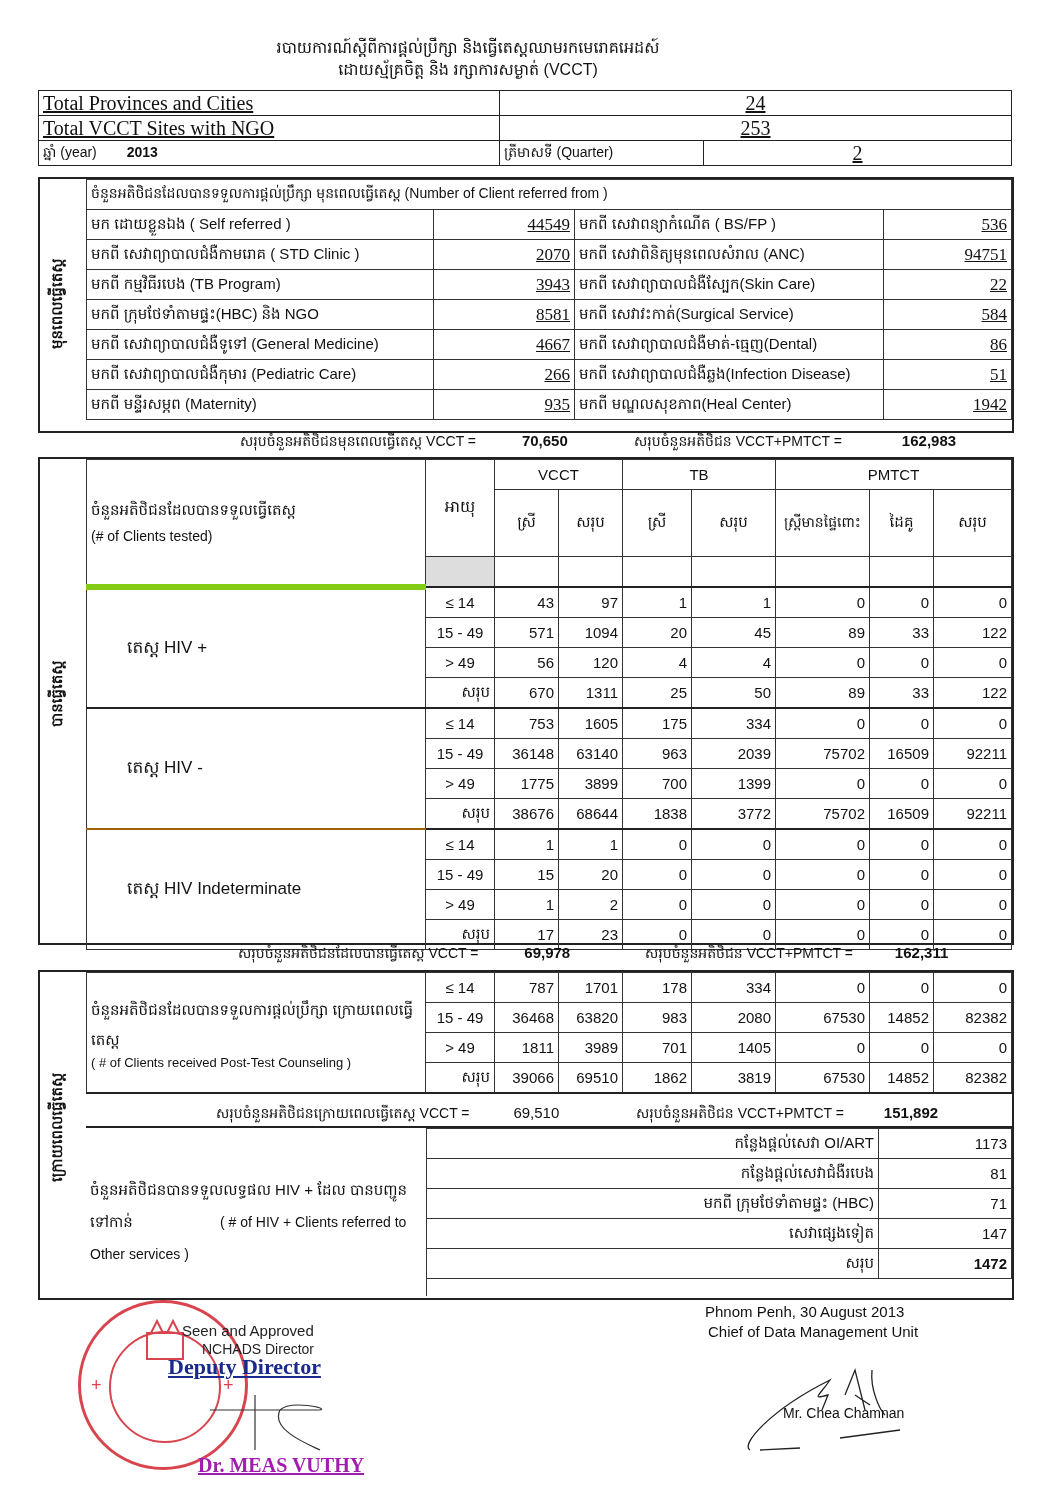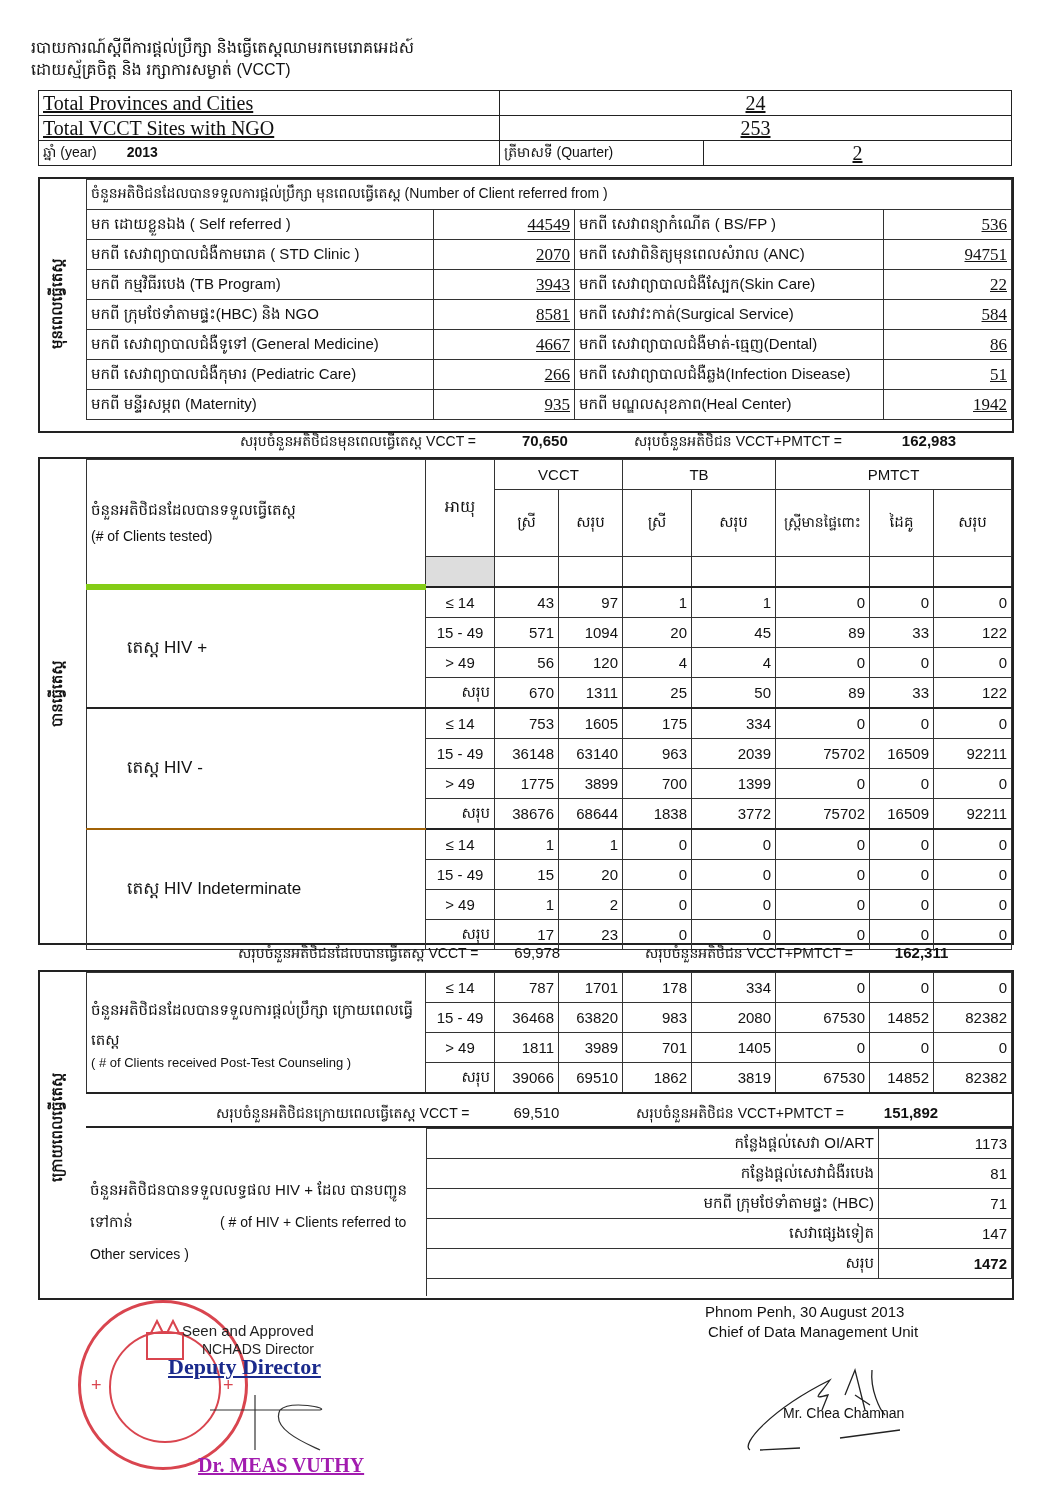--- a/index.html
+++ b/index.html
@@ -1,19 +1,19 @@
 <!DOCTYPE html>
 <html><head>
 <meta charset="utf-8">
 <style>
   html,body{margin:0;padding:0;background:#fff;}
   body{width:1054px;height:1495px;position:relative;overflow:hidden;color:#111;
        font-family:"Liberation Sans","DejaVu Sans",sans-serif;}
   .abs{position:absolute;}
-  .title{left:0;width:936px;font-size:16px;line-height:20px;padding-left:31px;}
+  .title{left:0;width:936px;text-align:center;font-size:16px;line-height:20px;}
   table{border-collapse:collapse;}
   .hdr-table{position:absolute;left:38px;top:90px;width:974px;}
   .hdr-table td{border:1.5px solid #222;height:24px;padding:0 4px;}
   .serif{font-family:"Liberation Serif","DejaVu Serif",serif;text-decoration:underline;}
   .big{font-size:20px;}
   .ctr{text-align:center;}
   .sm{font-size:14px;}
   .xs{font-size:12px;}
   
   .box{position:absolute;border:2px solid #222;}
@@ -274,21 +274,21 @@
       <td class="n">0</td>
       <td class="n">0</td>
       <td class="n">0</td>
       <td class="n">0</td>
     </tr>
   </tbody>
     </table>
 </div>
 <div class="sumline" style="left:238px;top:944px;">
   <span>សរុបចំនួនអតិថិជនដែលបានធ្វើតេស្ត VCCT =</span>
-  <b style="margin-left:32px;font-weight:normal;">69,978</b>
+  <b style="margin-left:42px;font-weight:bold;">69,978</b>
 </div>
 <div class="sumline" style="left:645px;top:944px;">
   <span>សរុបចំនួនអតិថិជន VCCT+PMTCT =</span>
   <b style="margin-left:38px;">162,311</b>
 </div>
 
 <div class="box" style="left:38px;top:970px;width:972px;height:326px;">
   <div class="vlabel" style="left:6px;top:20px;width:36px;height:270px;">ក្រោយពេលធ្វើតេស្ត</div>
 
   <table class="grid" style="position:absolute;left:46px;top:0;width:926px;">

